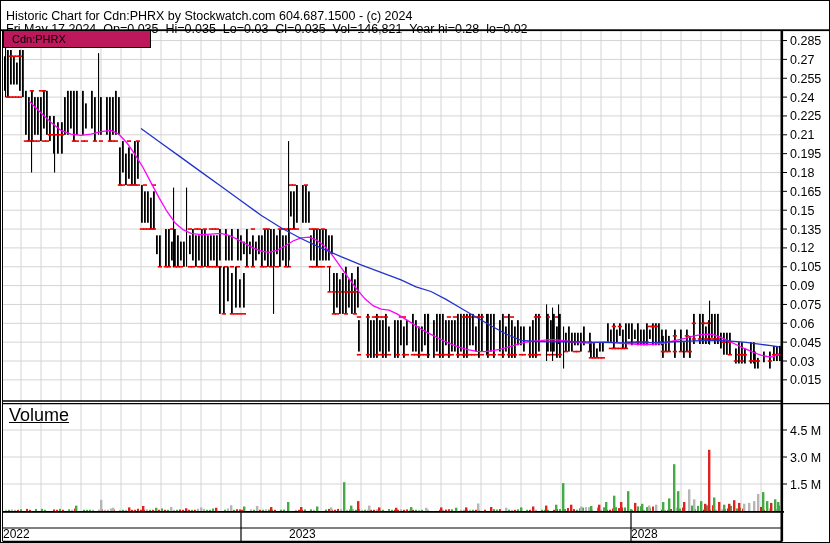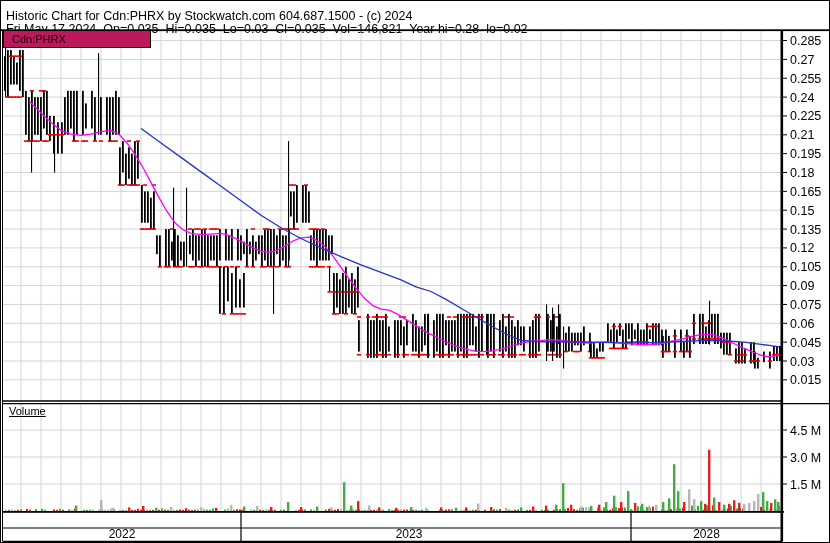--- a/index.html
+++ b/index.html
@@ -9,22 +9,22 @@
     font-family:"Liberation Sans","DejaVu Sans",sans-serif;color:#000;
   }
   .hdr{position:absolute;left:5px;font-size:12.5px;line-height:13px;white-space:pre;margin-top:8px;}
   #title1{top:1px;}
   #title2{top:14px;}
   #symbolBox{
     position:absolute;left:2px;top:29px;width:138px;height:16px;
     background:#be185d;border:1px solid #000;font-size:11px;line-height:16px;
     padding-left:8px;z-index:5;
   }
-  #volLabel{position:absolute;left:8px;top:404px;font-size:11px;z-index:5;text-decoration:underline;}
-  .yearLbl{position:absolute;top:527px;height:13px;font-size:12px;line-height:13px;text-align:center;z-index:5;}
+  #volLabel{position:absolute;left:8px;top:404px;font-size:18px;z-index:5;text-decoration:underline;}
+  .yearLbl{position:absolute;top:527px;height:13px;font-size:12px;line-height:13px;z-index:5;}
   #chart-svg{position:absolute;left:0;top:0;z-index:1;}
 </style>
 </head>
 <body>
 
 <div id="stage">
   <div class="hdr" id="title1">Historic Chart for Cdn:PHRX by Stockwatch.com 604.687.1500 - (c) 2024</div>
   <div class="hdr" id="title2">Fri May 17 2024  Op=0.035  Hi=0.035  Lo=0.03  Cl=0.035  Vol=146,821  Year hi=0.28  lo=0.02</div>
 
   <svg id="chart-svg" width="830" height="543" viewBox="0 0 830 543" xmlns="http://www.w3.org/2000/svg">
@@ -985,15 +985,15 @@
       <rect x="779.5" y="29" width="2.6" height="511.5" fill="#000000"></rect>
       <line x1="1.5" y1="29" x2="1.5" y2="540.5" stroke="#000000" stroke-width="1"></line>
     </svg>
 
   <div id="symbolBox">
     <span>Cdn:PHRX</span>
   </div>
   <div id="volLabel">Volume</div>
 
   <div class="yearLbl" style="left:2px;width:238px;">2022</div>
-  <div class="yearLbl" style="left:240px;width:336px;">2023</div>
+  <div class="yearLbl" style="left:240px;width:336px;padding-left:48px;">2023</div>
   <div class="yearLbl" style="left:630px;width:151px;">2028</div>
 </div>
 
 </body></html>

